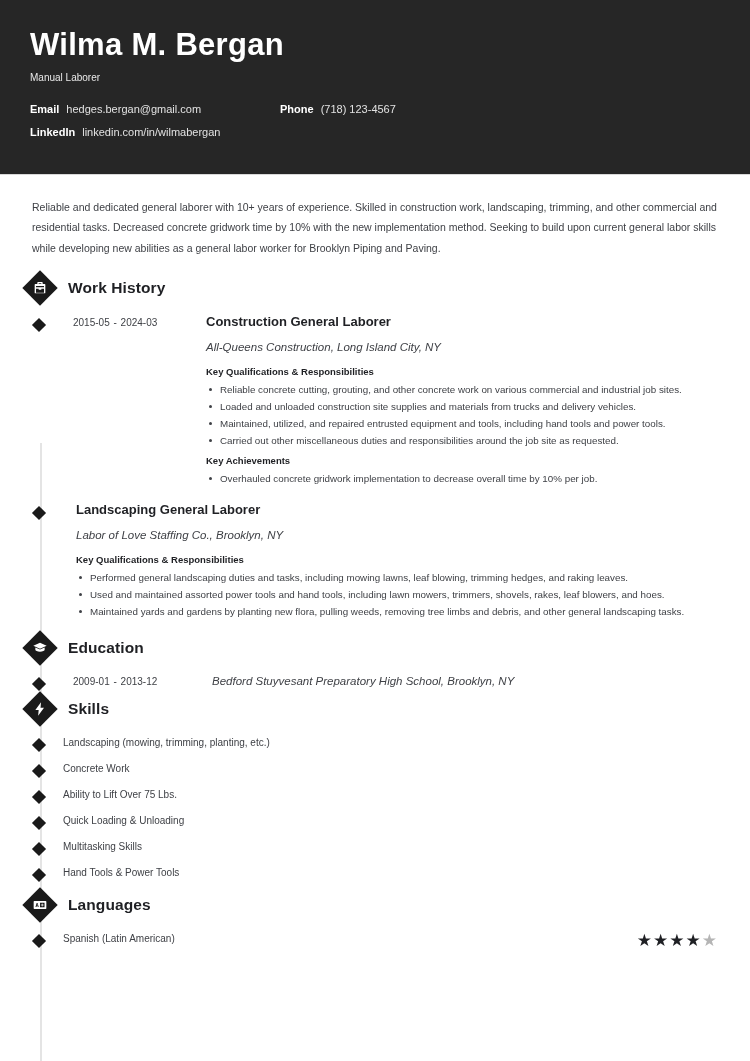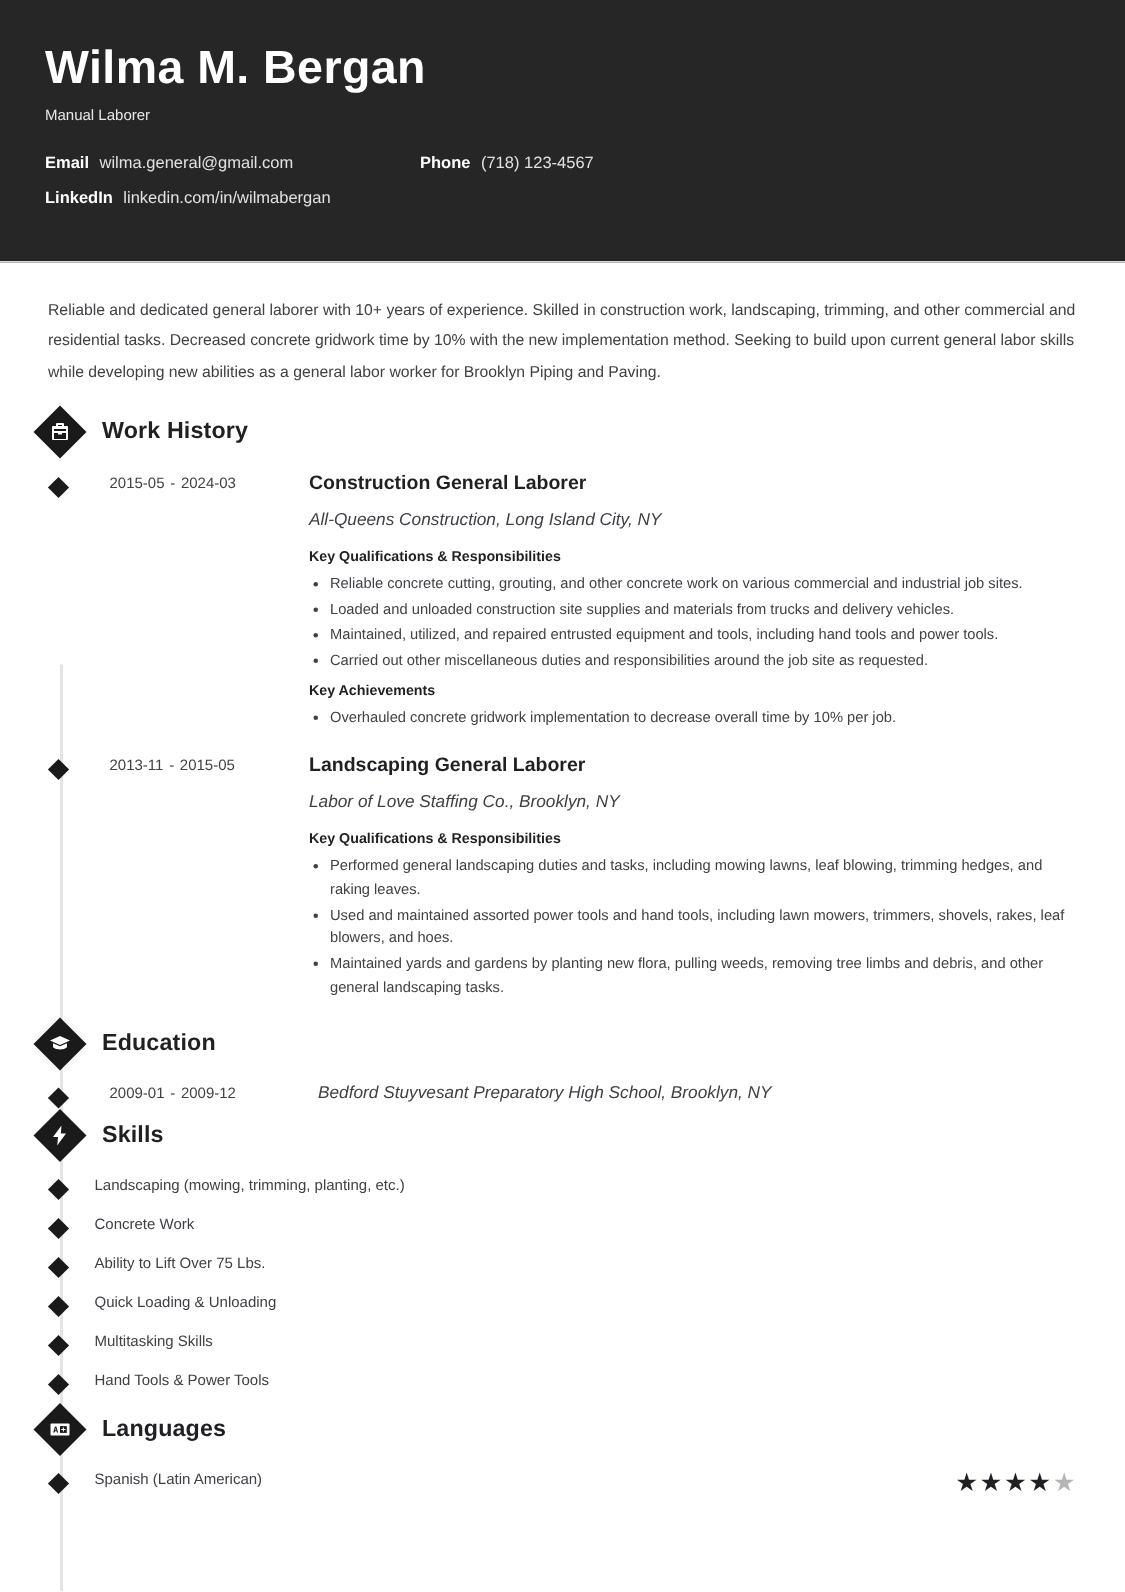--- a/index.html
+++ b/index.html
@@ -249,21 +249,21 @@
 
 <div class="page">
 
   <div class="header">
     <div class="name">Wilma M. Bergan</div>
     <div class="job-title">Manual Laborer</div>
 
     <div class="contact-row">
       <div class="contact-item email-item">
         <span class="contact-label">Email</span>
-        <span class="contact-value">wilma.general@gmail.com</span>
+        <span class="contact-value">hedges.bergan@gmail.com</span>
       </div>
       <div class="contact-item">
         <span class="contact-label">Phone</span>
         <span class="contact-value">(718) 123-4567</span>
       </div>
     </div>
 
     <div class="contact-row">
       <div class="contact-item">
         <span class="contact-label">LinkedIn</span>
@@ -311,25 +311,20 @@
         <ul class="bullets">
           <li>Overhauled concrete gridwork implementation to decrease overall time by 10% per job.</li>
         </ul>
       </div>
     </div>
 
     <div class="entry">
       <div class="entry-marker">
           <div class="small-diamond"></div>
         </div>
-      <div class="entry-dates">
-        <span>2013-11</span>
-        <span class="dash">-</span>
-        <span>2015-05</span>
-      </div>
       <div class="entry-main">
         <div class="role">Landscaping General Laborer</div>
         <div class="company">Labor of Love Staffing Co., Brooklyn, NY</div>
         <div class="sub-label">Key Qualifications &amp; Responsibilities</div>
         <ul class="bullets">
           <li>Performed general landscaping duties and tasks, including mowing lawns, leaf blowing, trimming hedges, and raking leaves.</li>
           <li>Used and maintained assorted power tools and hand tools, including lawn mowers, trimmers, shovels, rakes, leaf blowers, and hoes.</li>
           <li>Maintained yards and gardens by planting new flora, pulling weeds, removing tree limbs and debris, and other general landscaping tasks.</li>
         </ul>
       </div>
@@ -345,21 +340,21 @@
       <div class="section-title">Education</div>
     </div>
 
     <div class="entry edu-row">
       <div class="entry-marker">
           <div class="small-diamond"></div>
         </div>
       <div class="entry-dates">
         <span>2009-01</span>
         <span class="dash">-</span>
-        <span>2009-12</span>
+        <span>2013-12</span>
       </div>
       <div class="edu-school">Bedford Stuyvesant Preparatory High School, Brooklyn, NY</div>
     </div>
 
     <div class="section-head">
       <div class="diamond-badge">
         <div class="dshape"></div>
         <svg viewBox="0 0 24 24" fill="#ffffff" aria-hidden="true">
           <path d="M13.5 2 5 13.5h5L9.2 22 18 10h-5.2L13.5 2z"></path>
         </svg>

